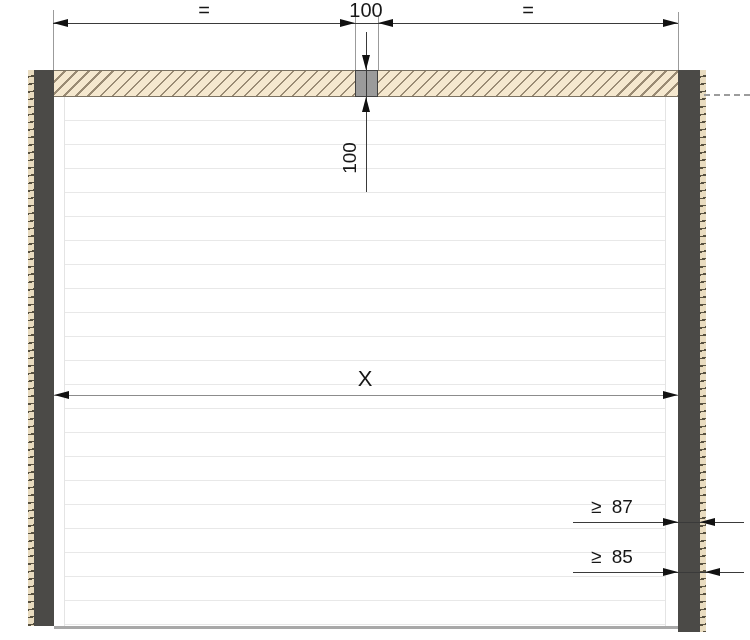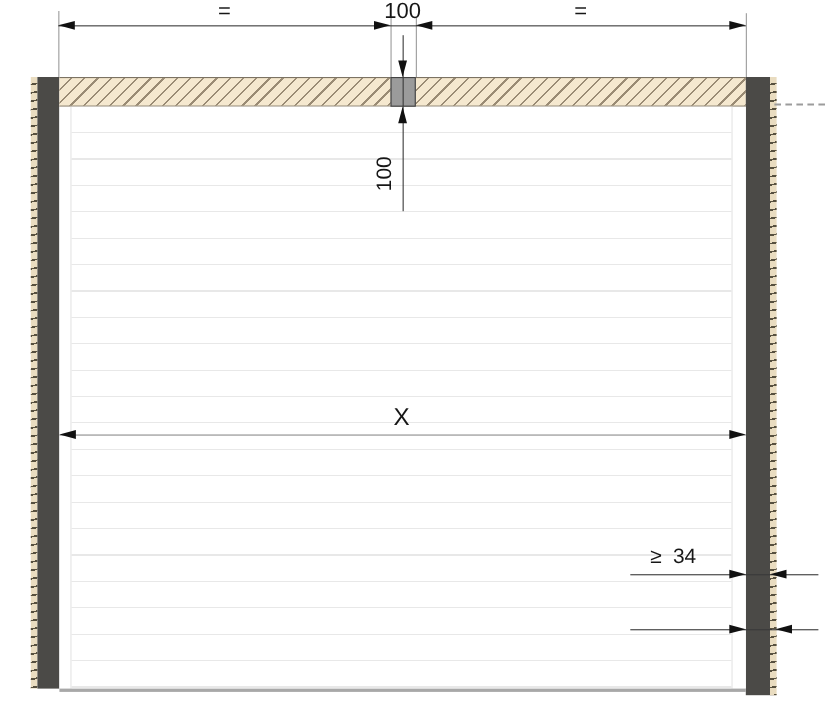--- a/index.html
+++ b/index.html
@@ -87,19 +87,20 @@
   <div class="dimlabel small rot" style="left:320px;top:148px;width:60px;">100</div>
 
   <div class="hline gray" style="left:54px;top:395px;width:624px;"></div>
   <div class="arr arr-l" style="left:54px;top:391px;"></div>
   <div class="arr arr-r" style="left:663px;top:391px;"></div>
   <div class="dimlabel xlabel" style="left:335px;top:368px;width:60px;">X</div>
 
   <div class="hline" style="left:573px;top:522px;width:171px;"></div>
   <div class="arr arr-r" style="left:663px;top:518px;"></div>
   <div class="arr arr-l" style="left:700px;top:518px;"></div>
-  <div class="dimlabel small" style="left:557px;top:497px;width:110px;">≥ 34</div>
+  <div class="dimlabel small" style="left:557px;top:497px;width:110px;">≥ 87</div>
 
   <div class="hline" style="left:573px;top:572px;width:171px;"></div>
   <div class="arr arr-r" style="left:663px;top:568px;"></div>
   <div class="arr arr-l" style="left:705px;top:568px;"></div>
+  <div class="dimlabel small" style="left:557px;top:547px;width:110px;">≥ 85</div>
 
 </div>
 
 </body></html>

